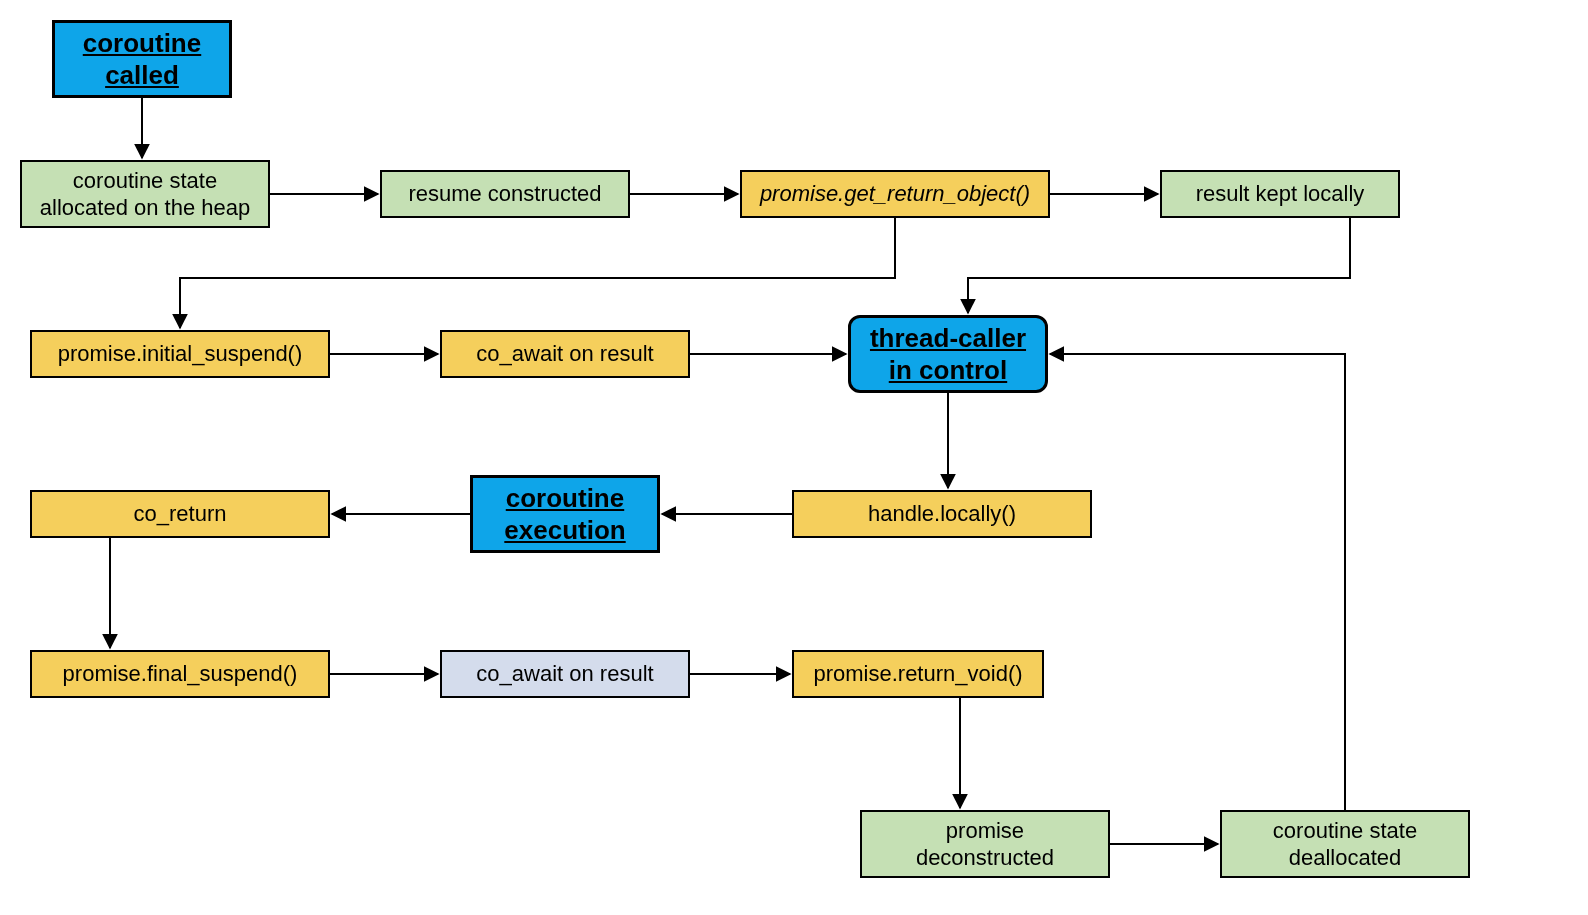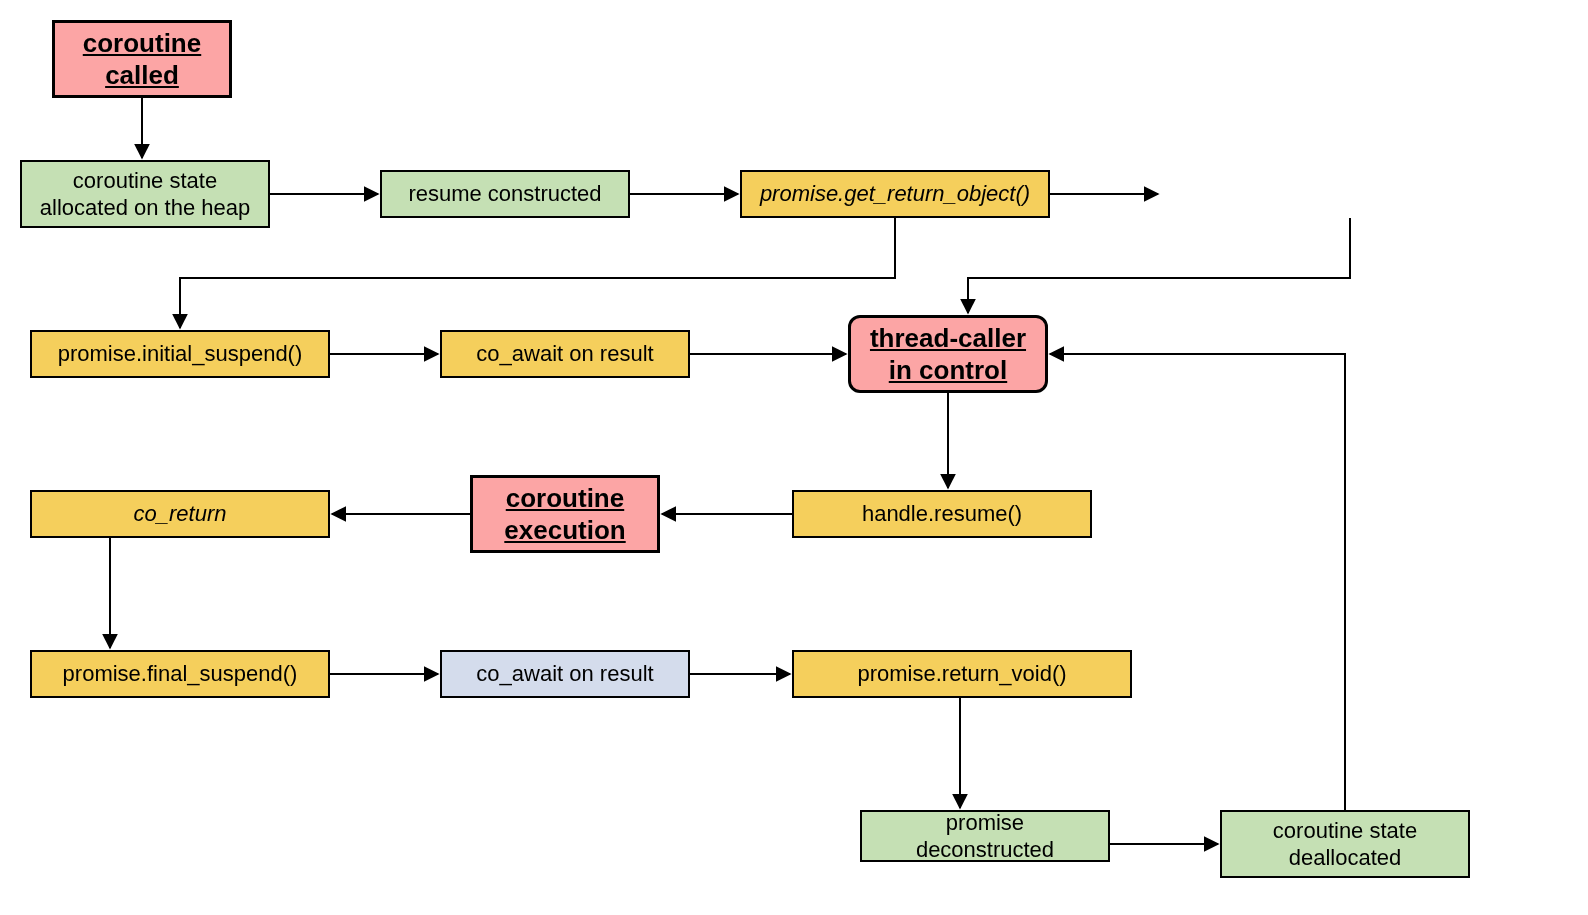--- a/index.html
+++ b/index.html
@@ -20,21 +20,21 @@
     display: flex;
     align-items: center;
     justify-content: center;
     text-align: center;
     padding: 6px 10px;
     font-size: 22px;
     line-height: 1.25;
     color: #000;
     white-space: pre-line;
   }
-  .peach  { background: #fca5a5; }
+  .peach  { background: #0ea5e9; }
   .green  { background: #c5e0b4; }
   .yellow { background: #f5cf5c; }
   .blue   { background: #d4dcec; }
   .title {
     font-size: 26px;
     font-weight: 700;
     text-decoration: underline;
     border-width: 3px;
   }
   svg.edges {
@@ -50,36 +50,37 @@
 
 <div class="stage">
 
   <div id="n1" class="node peach title" style="left:52px;  top:20px;  width:180px; height:78px;">coroutine
 called</div>
 
   <div id="n2" class="node green" style="left:20px;  top:160px; width:250px; height:68px;">coroutine state
 allocated on the heap</div>
   <div id="n3" class="node green" style="left:380px; top:170px; width:250px; height:48px;">resume constructed</div>
   <div id="n4" class="node yellow" style="left:740px; top:170px; width:310px; height:48px;font-style:italic;">promise.get_return_object()</div>
+  <div id="n5" class="node green" style="left:1160px;top:170px; width:240px; height:48px;">result kept locally</div>
 
   <div id="n6" class="node yellow" style="left:30px;  top:330px; width:300px; height:48px;">promise.initial_suspend()</div>
   <div id="n7" class="node yellow" style="left:440px; top:330px; width:250px; height:48px;">co_await on result</div>
   <div id="n8" class="node peach title" style="left:848px; top:315px; width:200px; height:78px;border-radius:12px;">thread-caller
 in control</div>
 
-  <div id="n9" class="node yellow" style="left:792px; top:490px; width:300px; height:48px;">handle.resume()</div>
+  <div id="n9" class="node yellow" style="left:792px; top:490px; width:300px; height:48px;">handle.locally()</div>
   <div id="n10" class="node peach title" style="left:470px; top:475px; width:190px; height:78px;">coroutine
 execution</div>
-  <div id="n11" class="node yellow" style="left:30px;  top:490px; width:300px; height:48px;font-style:italic;">co_return</div>
+  <div id="n11" class="node yellow" style="left:30px;  top:490px; width:300px; height:48px;">co_return</div>
 
   <div id="n12" class="node yellow" style="left:30px;  top:650px; width:300px; height:48px;">promise.final_suspend()</div>
   <div id="n13" class="node blue" style="left:440px; top:650px; width:250px; height:48px;">co_await on result</div>
-  <div id="n14" class="node yellow" style="left:792px; top:650px; width:340px; height:48px;text-align:right;">promise.return_void()</div>
+  <div id="n14" class="node yellow" style="left:792px; top:650px; width:252px; height:48px;text-align:right;">promise.return_void()</div>
 
-  <div id="n15" class="node green" style="left:860px; top:810px; width:250px; height:52px;">promise
+  <div id="n15" class="node green" style="left:860px; top:810px; width:250px; height:68px;">promise
 deconstructed</div>
   <div id="n16" class="node green" style="left:1220px;top:810px; width:250px; height:68px;">coroutine state
 deallocated</div>
 
   <svg class="edges">
     <defs>
       <marker id="arrow" viewBox="0 0 10 10" refX="9" refY="5" markerWidth="8" markerHeight="8" orient="auto-start-reverse">
         <path d="M 0 0 L 10 5 L 0 10 z" fill="#000"></path>
       </marker>
     </defs>

